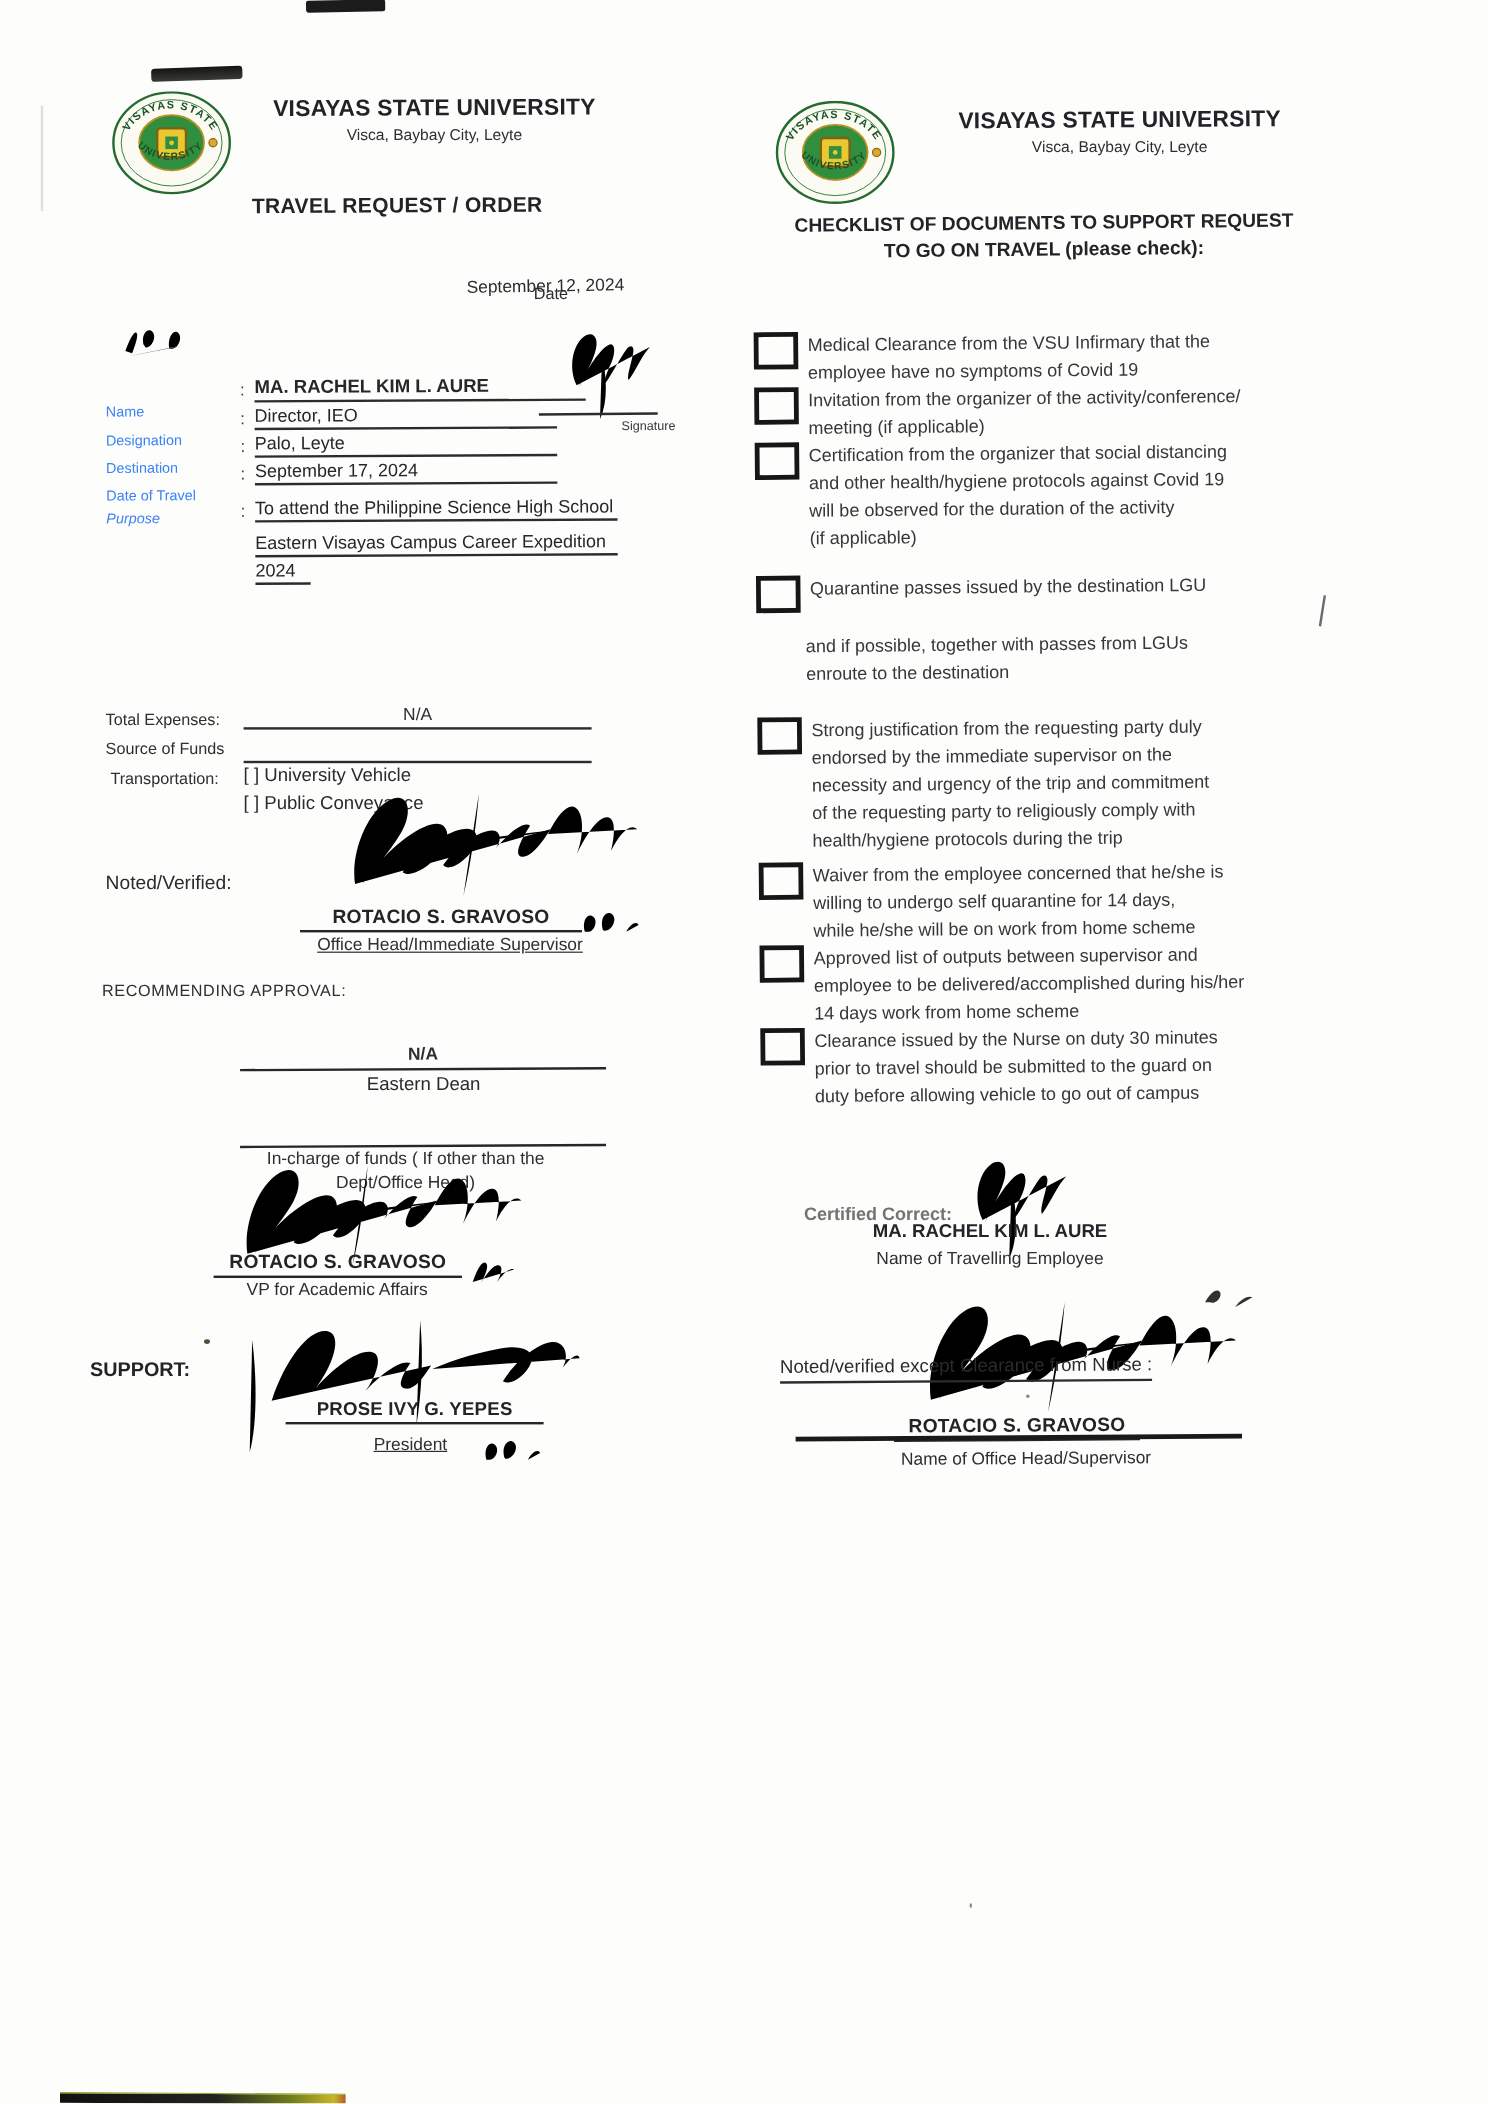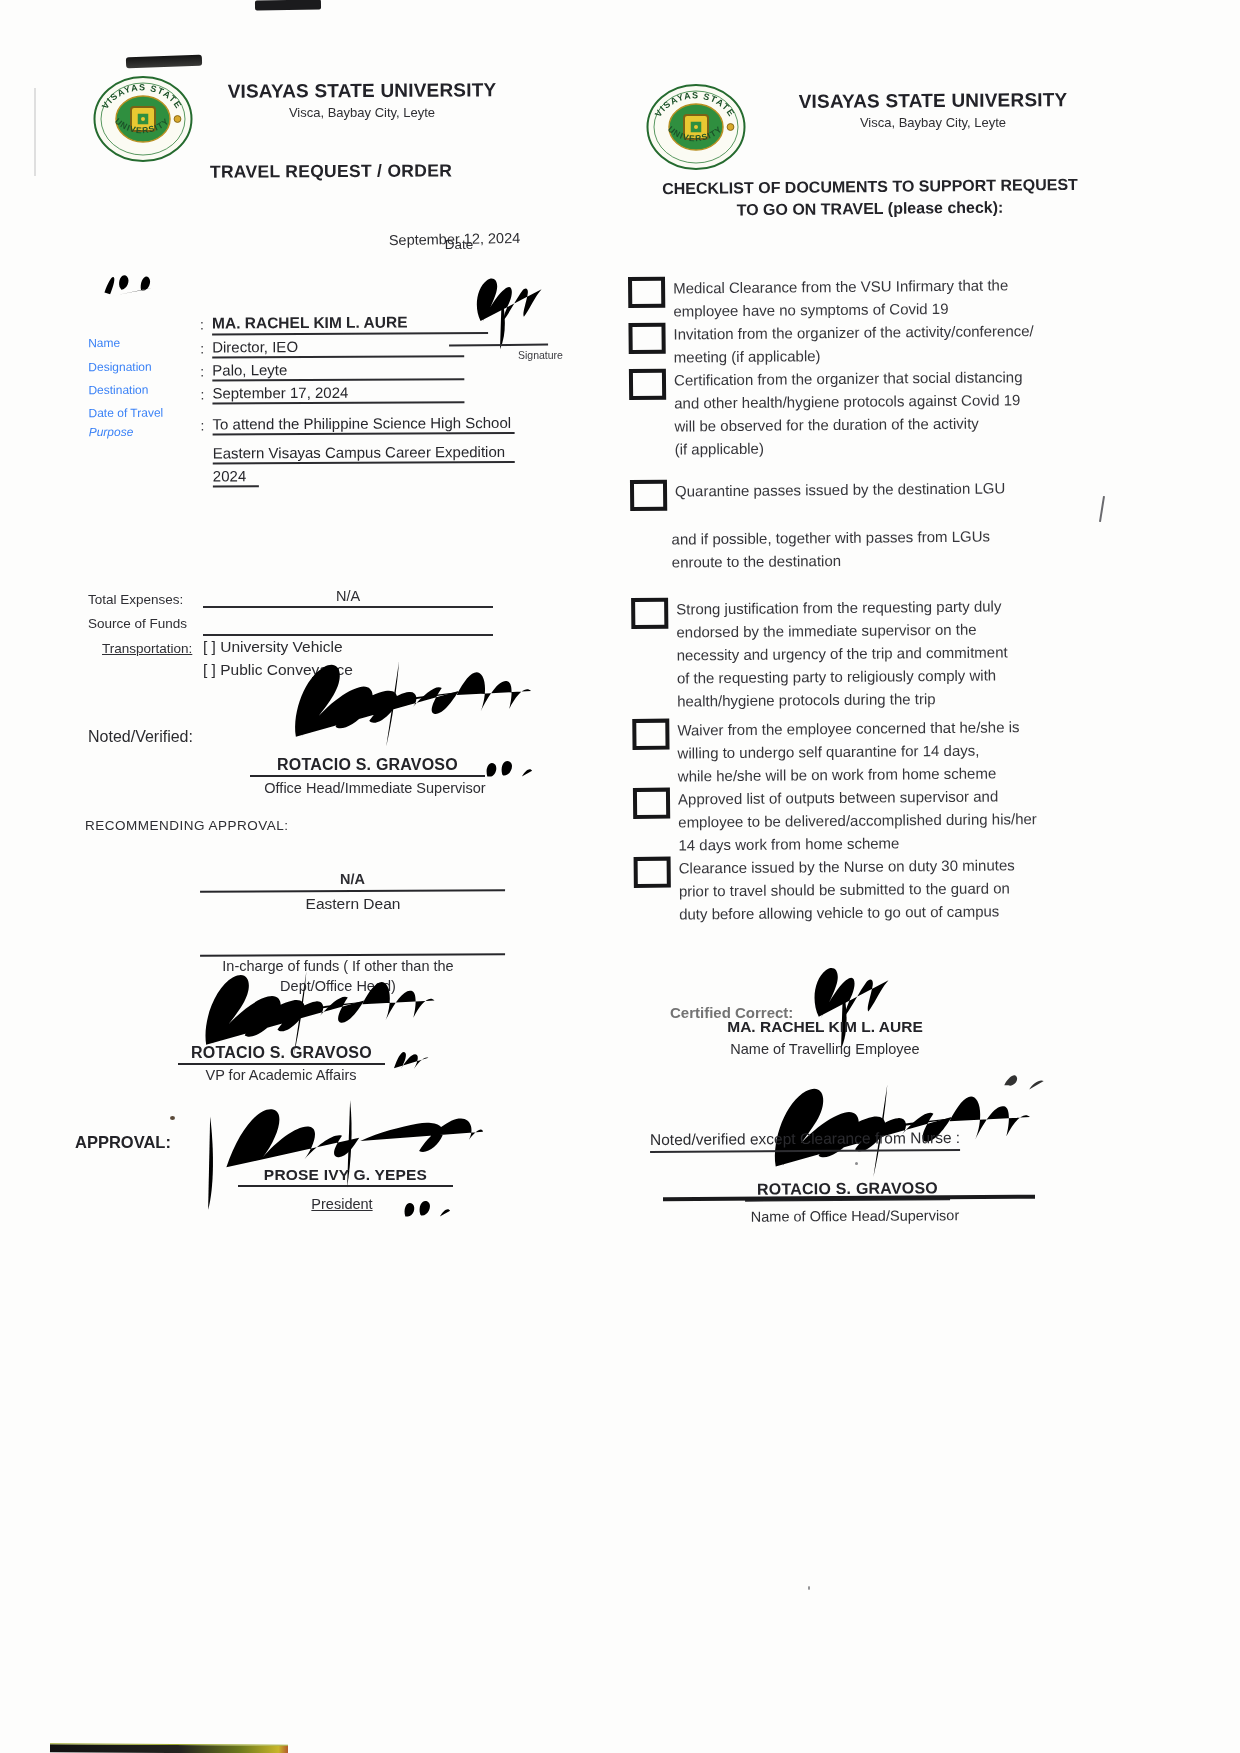--- a/index.html
+++ b/index.html
@@ -149,53 +149,53 @@
   <svg class="sig ink" style="left:452px;top:268px;width:96px;height:84px;">
       <use href="#sigA"></use>
     </svg>
   <div class="abs thinline" style="left:449px;top:326px;width:99px;height:18px;transform:rotate(-.5deg);"></div>
   <div class="abs smallcap" style="left:494px;top:349px;">Signature</div>
 
   <div class="abs lab13" style="left:88px;top:592px;">Total Expenses:</div>
   <div class="abs ctr thinline lab14" style="left:203px;top:588px;width:290px;padding-bottom:2px;">N/A</div>
   <div class="abs lab13" style="left:88px;top:616px;">Source of Funds</div>
   <div class="abs thinline" style="left:203px;top:616px;width:290px;height:18px;"></div>
-  <div class="abs lab13" style="left:102px;top:641px;text-decoration:underline;">Transportation:</div>
+  <div class="abs lab13" style="left:92px;top:641px;">Transportation:</div>
   <div class="abs lab15" style="left:203px;top:638px;">[ ] University Vehicle</div>
   <div class="abs lab15" style="left:203px;top:661px;">[ ] Public Conveyance</div>
 
   <div class="abs lab15" style="left:88px;top:728px;font-size:16px;">Noted/Verified:</div>
   <svg class="sig ink" style="left:280px;top:648px;width:258px;height:112px;">
       <use href="#sigB"></use>
     </svg>
   <div class="abs ctr signame line25" style="left:250px;top:756px;width:235px;padding-bottom:1px;">ROTACIO S. GRAVOSO</div>
   <svg class="sig ink2" style="left:478px;top:748px;width:56px;height:42px;">
       <use href="#dm"></use>
     </svg>
-  <div class="abs ctr lab14" style="left:245px;top:780px;width:260px;">Office Head/Immediate Supervisor</div>
+  <div class="abs ctr lab14" style="left:245px;top:780px;width:260px;text-decoration:underline;">Office Head/Immediate Supervisor</div>
 
   <div class="abs lab13" style="left:85px;top:818px;letter-spacing:.5px;">RECOMMENDING APPROVAL:</div>
 
   <div class="abs ctr line25 lab14 b" style="left:200px;top:871px;width:305px;padding-bottom:3px;transform:rotate(-.3deg);">N/A</div>
   <div class="abs ctr lab15" style="left:203px;top:895px;width:300px;">Eastern Dean</div>
 
   <div class="abs line25" style="left:200px;top:936px;width:305px;height:18px;transform:rotate(-.3deg);"></div>
   <div class="abs ctr lab14" style="left:188px;top:958px;width:300px;">In-charge of  funds ( If other than the</div>
   <div class="abs ctr lab14" style="left:188px;top:978px;width:300px;">Dept/Office Head)</div>
 
   <svg class="sig ink" style="left:182px;top:960px;width:268px;height:106px;">
       <use href="#sigB"></use>
     </svg>
   <div class="abs ctr signame line25" style="left:178px;top:1044px;width:207px;padding-bottom:1px;">ROTACIO S. GRAVOSO</div>
   <svg class="sig ink2" style="left:388px;top:1032px;width:54px;height:44px;">
       <use href="#im"></use>
     </svg>
   <div class="abs ctr lab14" style="left:185px;top:1067px;width:192px;">VP for Academic Affairs</div>
 
-  <div class="abs b" style="left:75px;top:1133px;font-size:16.5px;color:#232328;">APPROVAL:</div>
+  <div class="abs b" style="left:75px;top:1133px;font-size:16.5px;color:#232328;">SUPPORT:</div>
   <svg class="sig ink" style="left:200px;top:1082px;width:284px;height:132px;">
       <use href="#sigC"></use>
     </svg>
   <div class="abs ctr signame line25" style="left:238px;top:1166px;width:215px;padding-bottom:1px;font-size:15.5px;">PROSE IVY G. YEPES</div>
   <div class="abs ctr lab14" style="left:282px;top:1196px;width:120px;text-decoration:underline;">President</div>
   <svg class="sig ink2" style="left:396px;top:1188px;width:56px;height:42px;">
       <use href="#dm"></use>
     </svg>
 
   <svg class="sig" style="left:645px;top:84px;width:102px;height:86px;">

